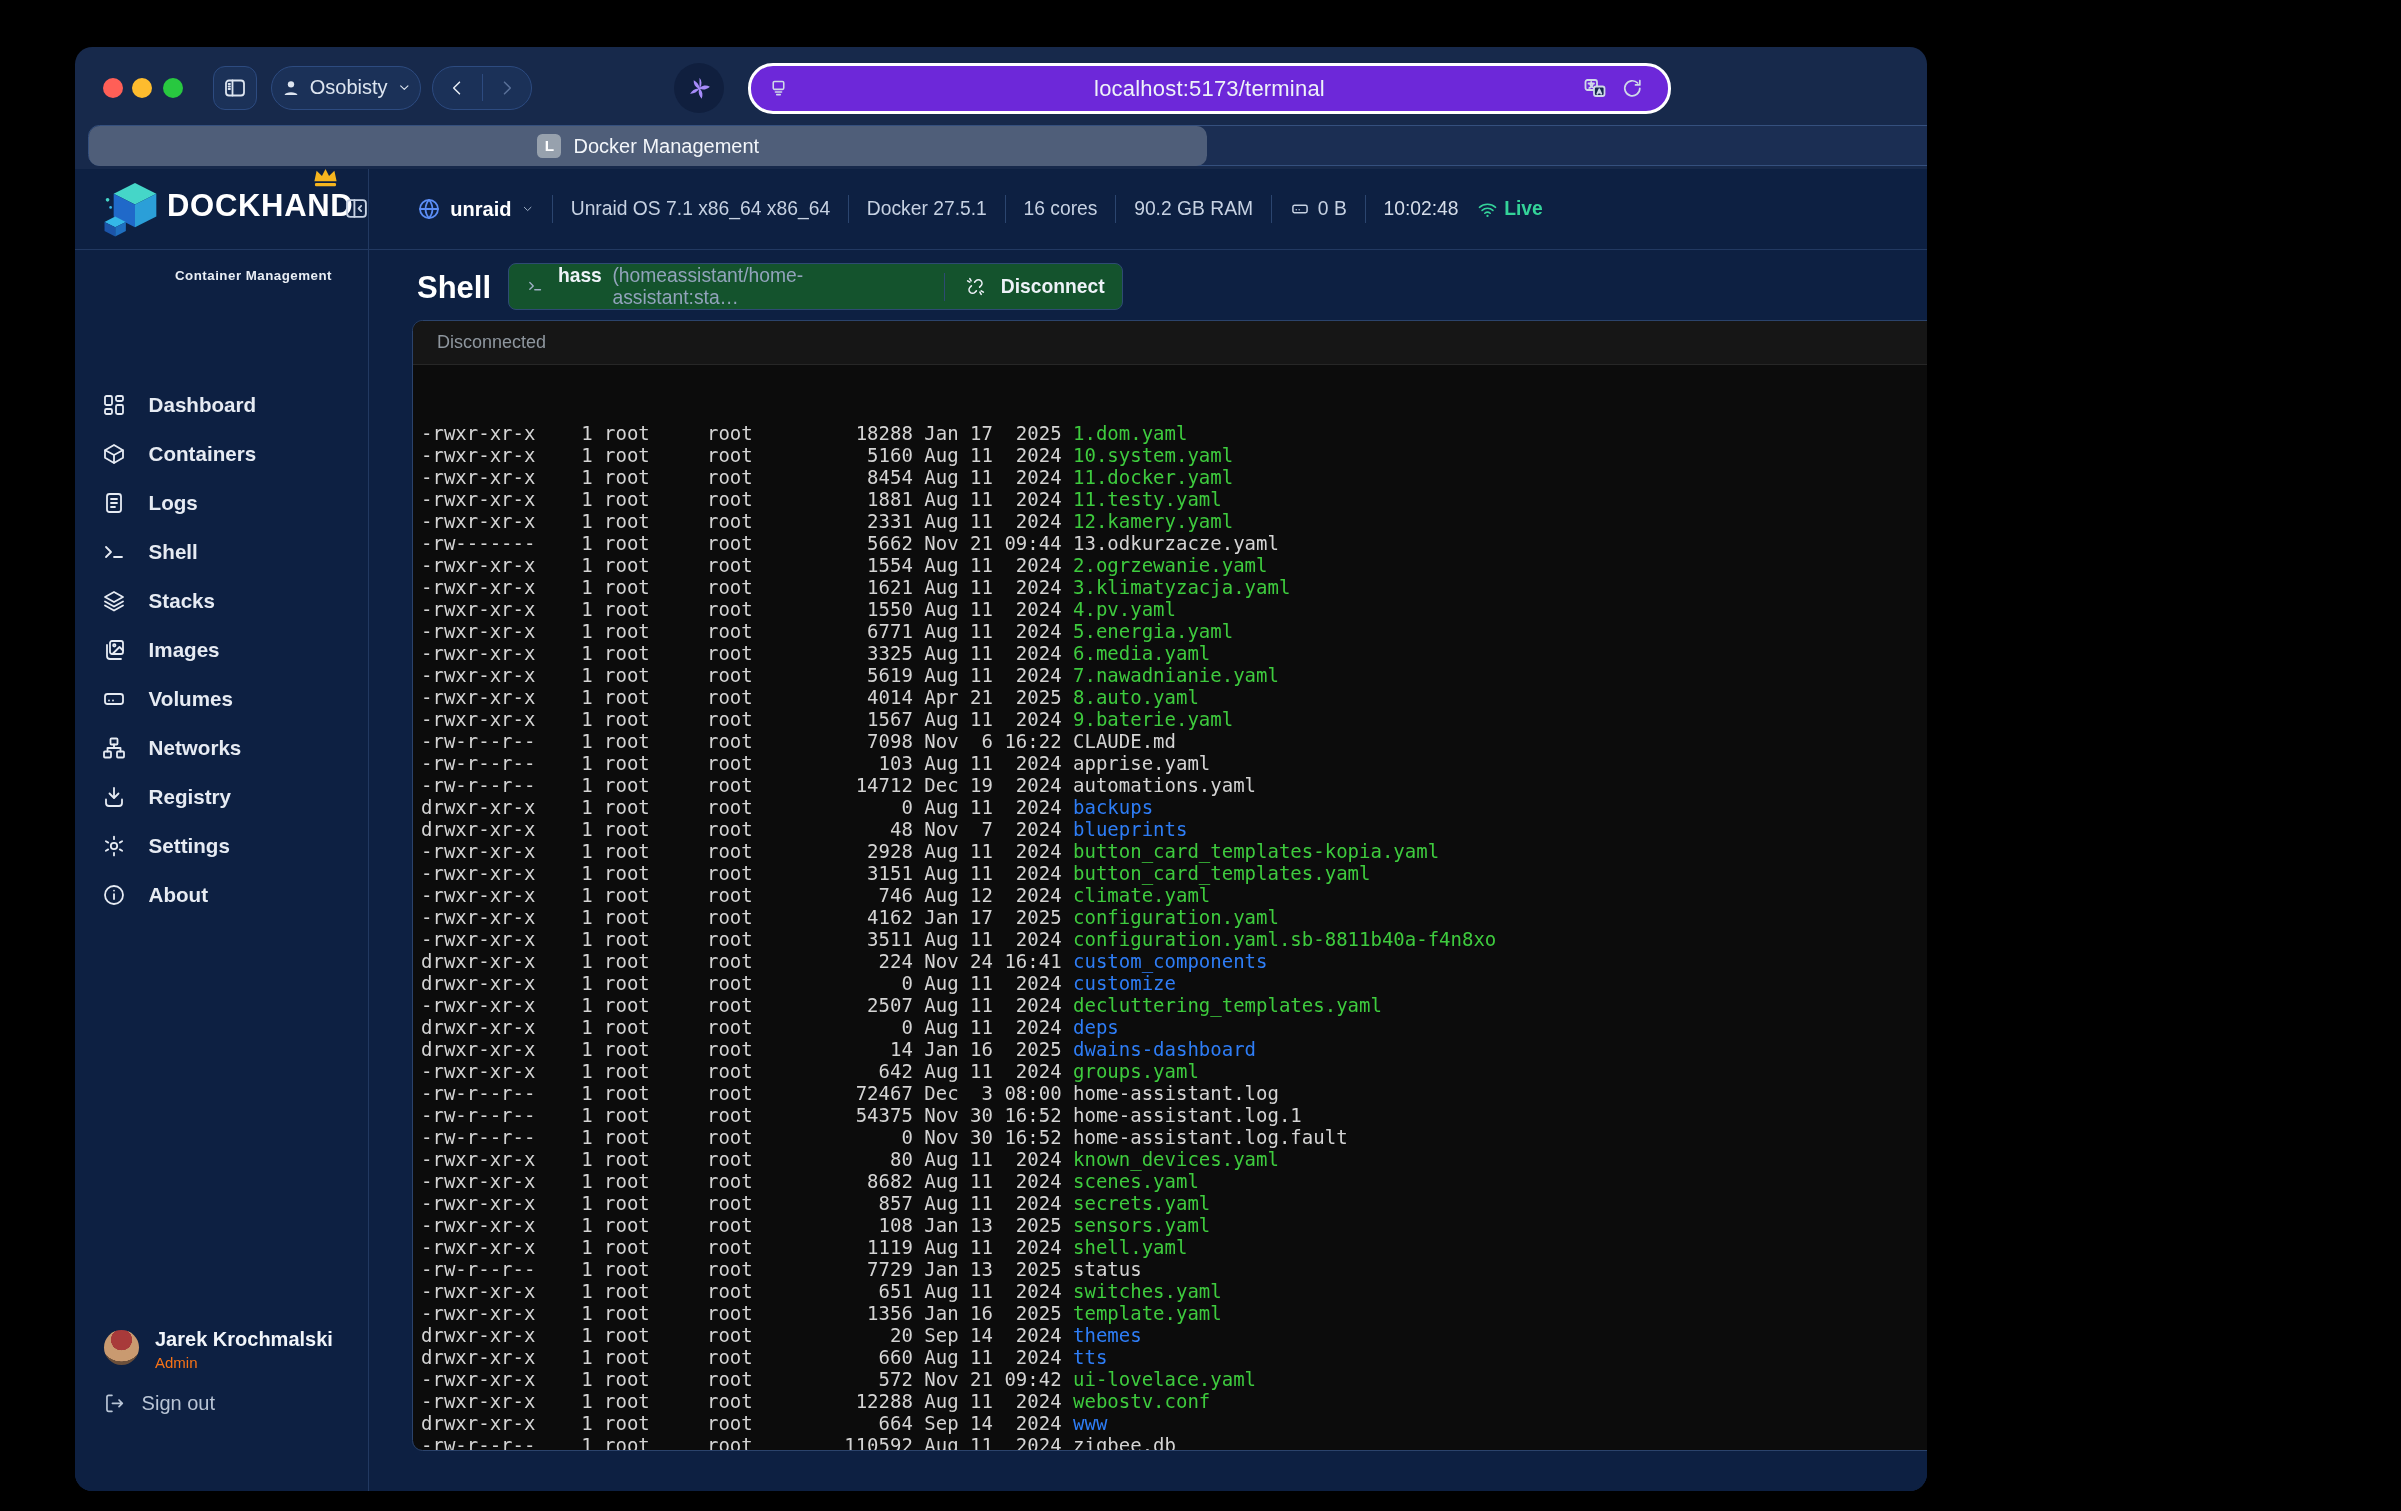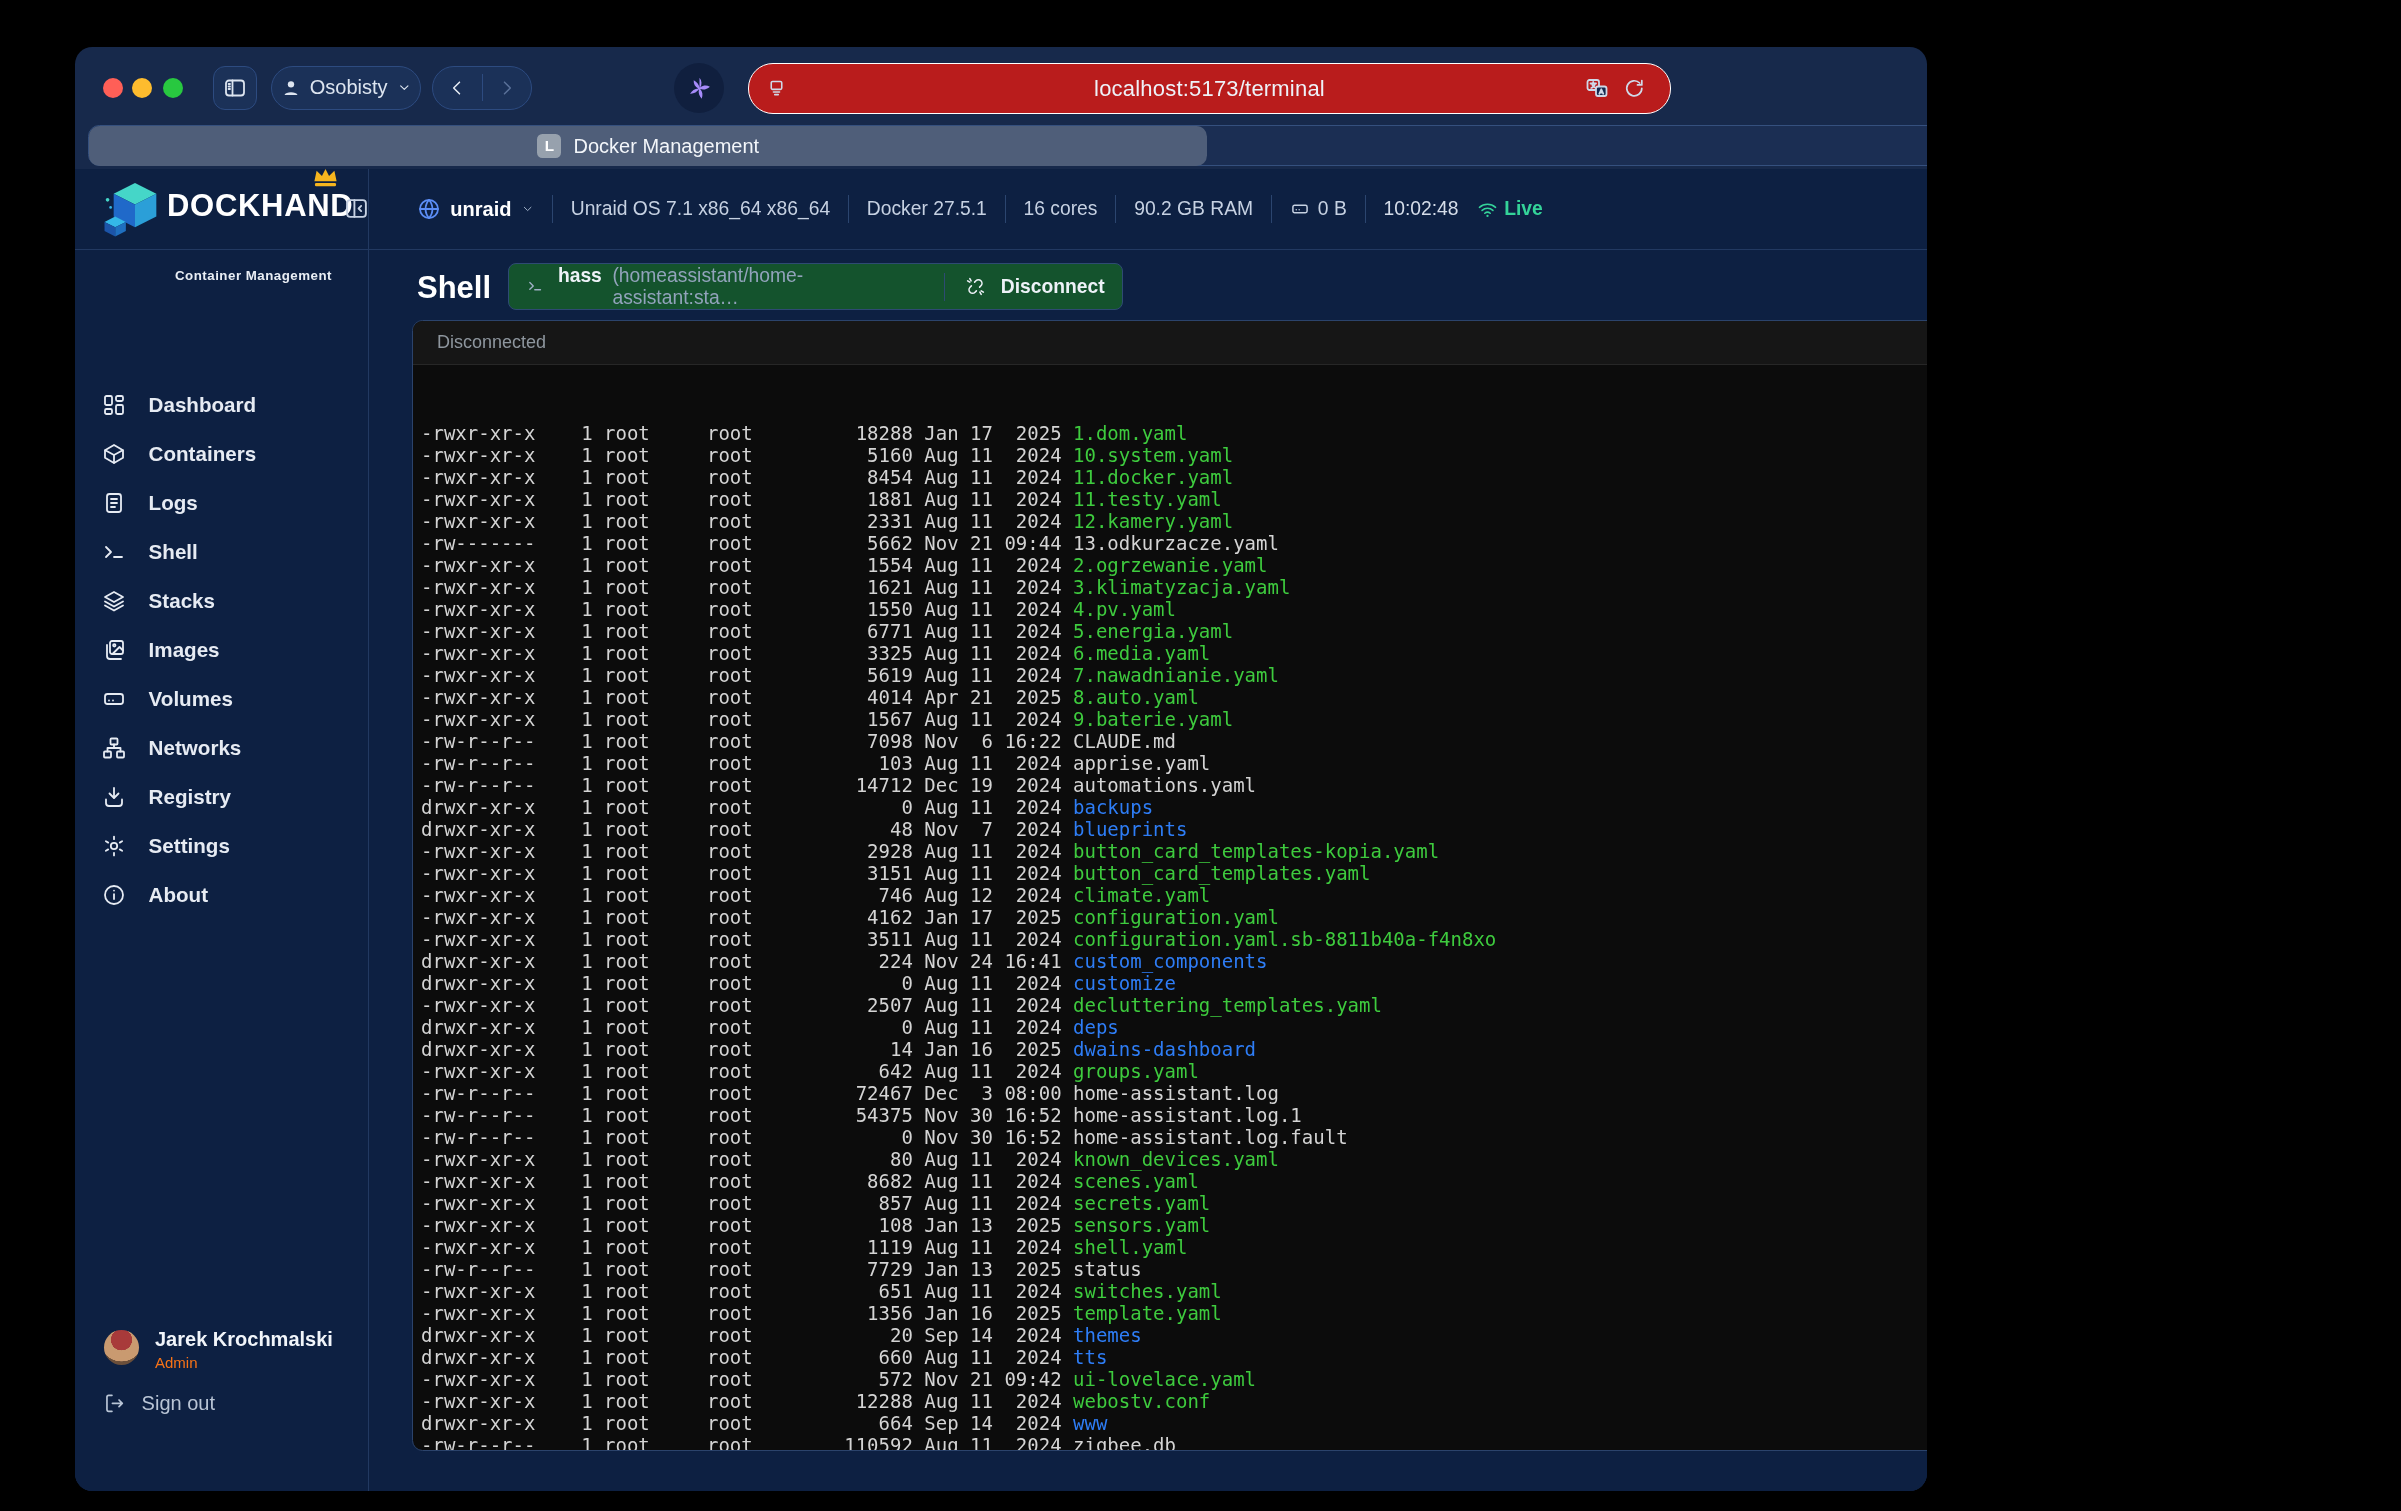--- a/index.html
+++ b/index.html
@@ -9,21 +9,21 @@
     background:#17294b; border-radius:17.3px; overflow:hidden; }
 
   
   .light { position:absolute; top:31px; width:20px; height:20px; border-radius:50%; }
   .chrome-btn { position:absolute; top:18.6px; height:44px; border:1px solid #2d4b80;
     background:#1b3158; border-radius:13.3px; display:flex; align-items:center;
     justify-content:center; color:#dde5f0; }
   .pill { border-radius:22.6px; }
   .ic { fill:none; stroke:currentColor; stroke-width:1.8; stroke-linecap:round; stroke-linejoin:round; }
   .url-bar { position:absolute; left:673px; top:16px; width:923px; height:51px;
-    border-radius:25px; background:#b91c1c; border:1px solid #ffffff;
+    border-radius:25px; background:#6d28d9; border:3px solid #ffffff;
     display:flex; align-items:center; color:#cfd9e8; }
   .url-text { position:absolute; left:0; right:0; text-align:center; font-size:22px;
     color:#eef2f8; letter-spacing:0.2px; }
   .ext-btn { position:absolute; left:599px; top:16px; width:50px; height:50px;
     border-radius:50%; background:#101f3e; display:flex; align-items:center; justify-content:center; }
   .nav-pill { position:absolute; left:357px; top:18.6px; width:100px; height:44px;
     border:1px solid #2d4b80; background:#1b3158; border-radius:22.6px;
     display:flex; align-items:center; justify-content:space-evenly; }
   .nav-div { width:1px; height:27px; background:#2d4b80; }
   .right-group { position:absolute; left:2046px; top:18.6px; width:194px; height:44px;

